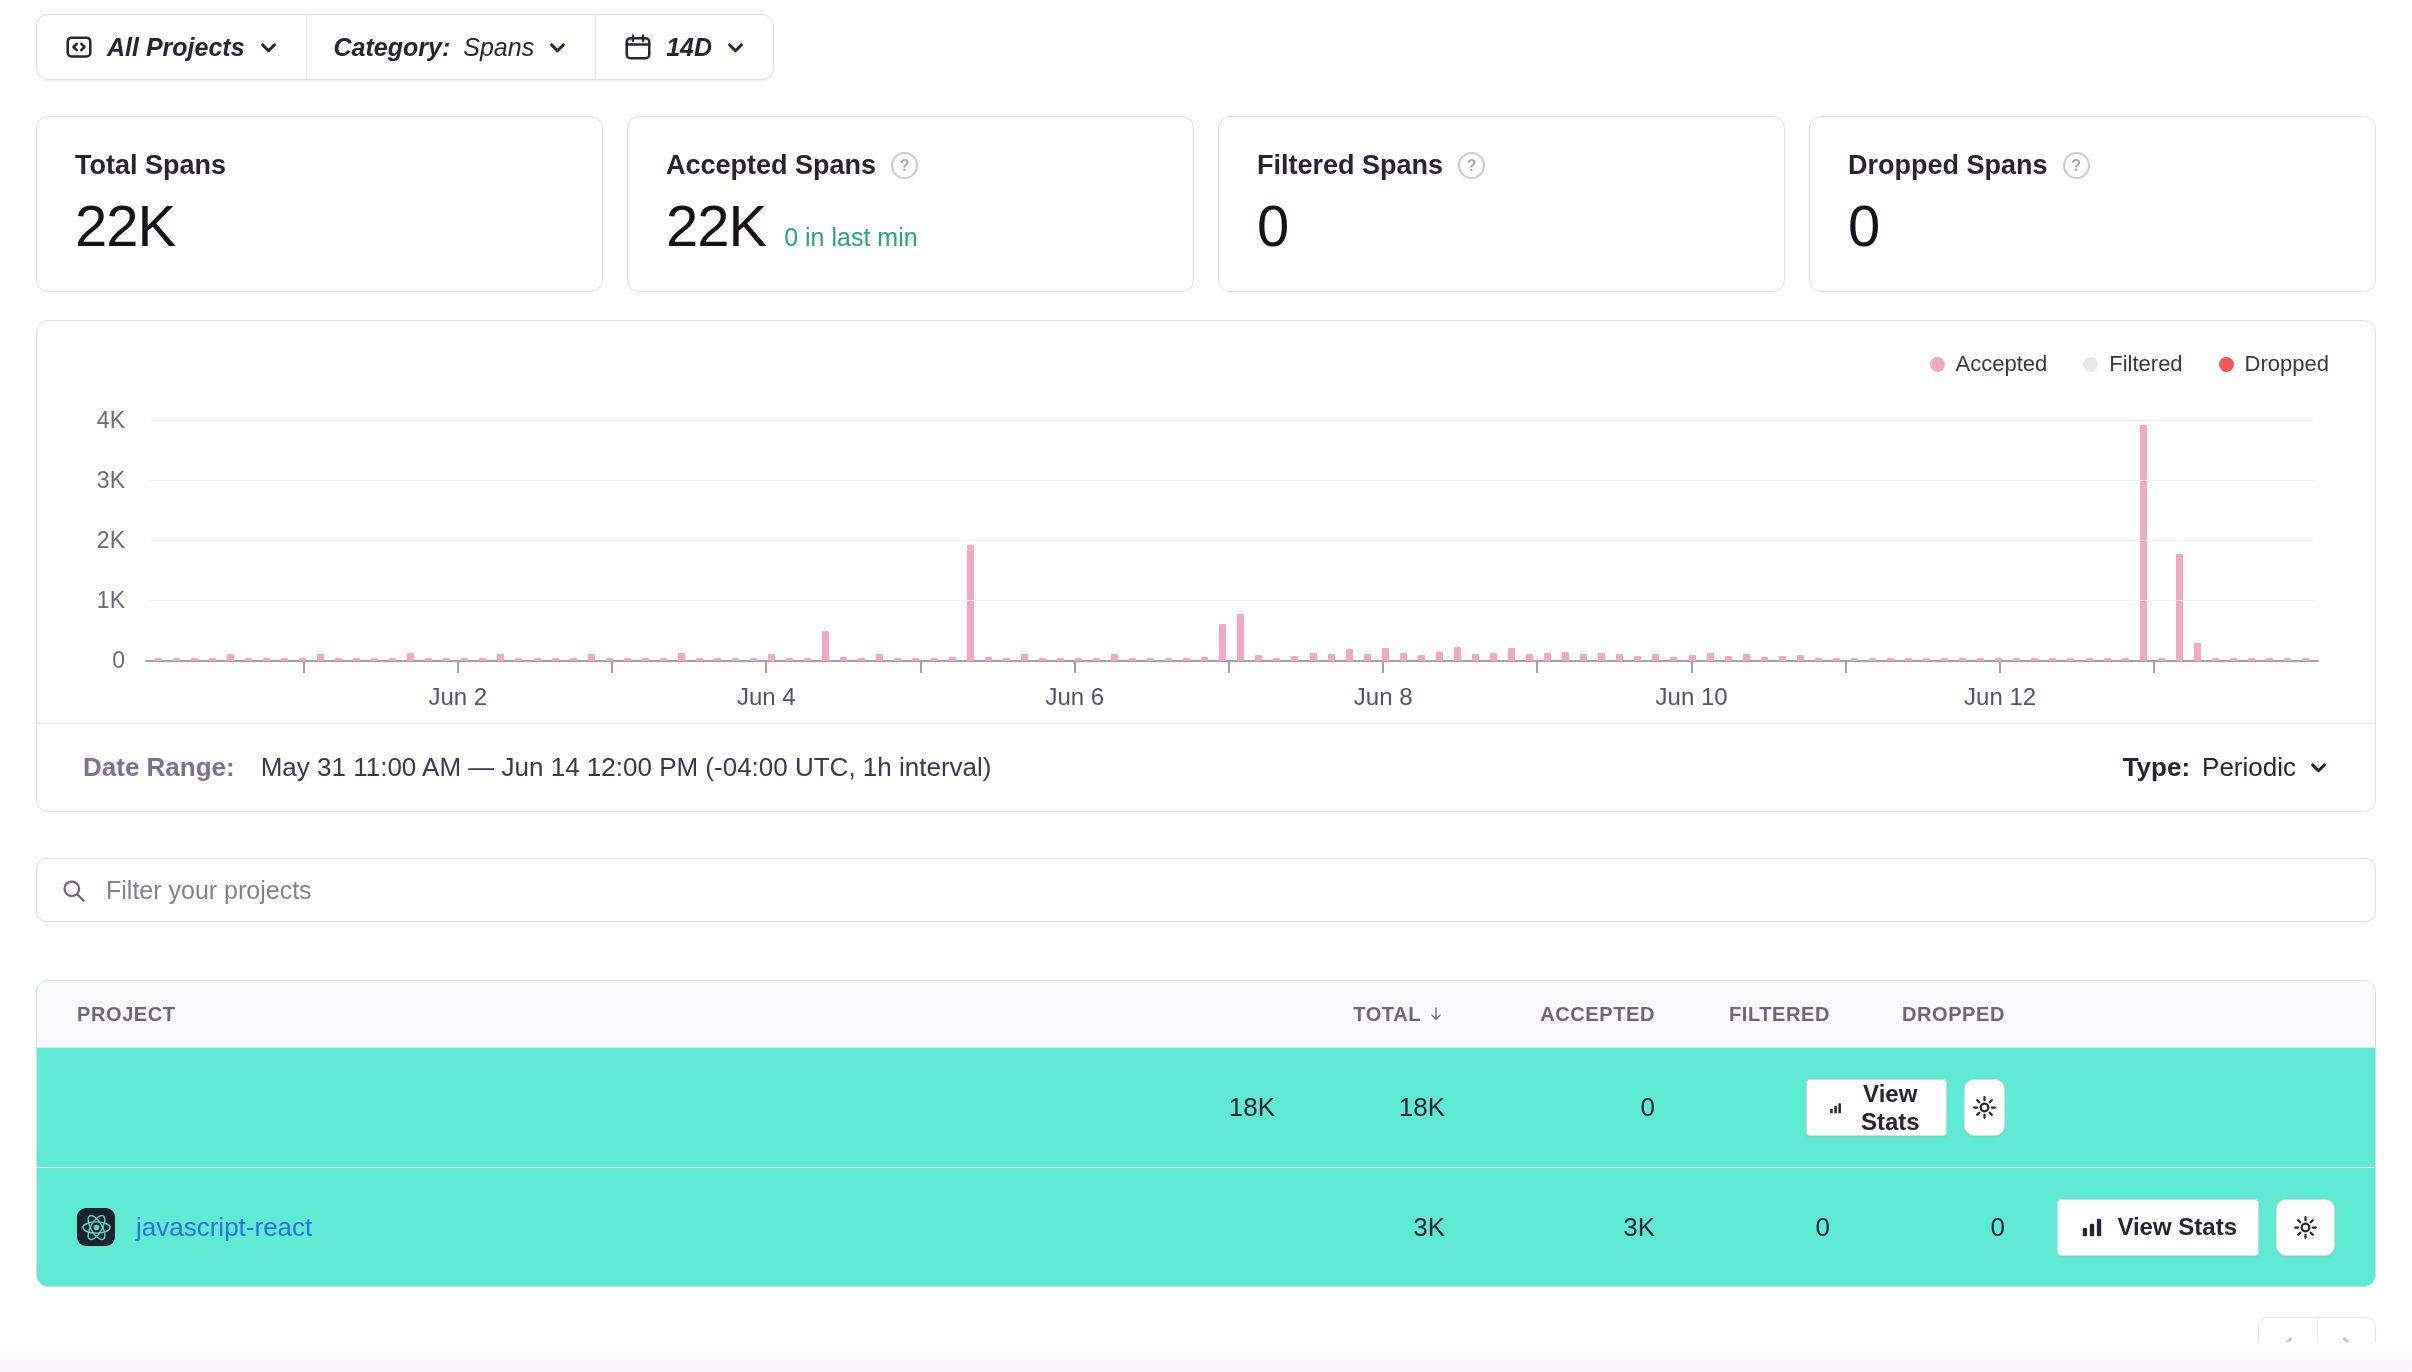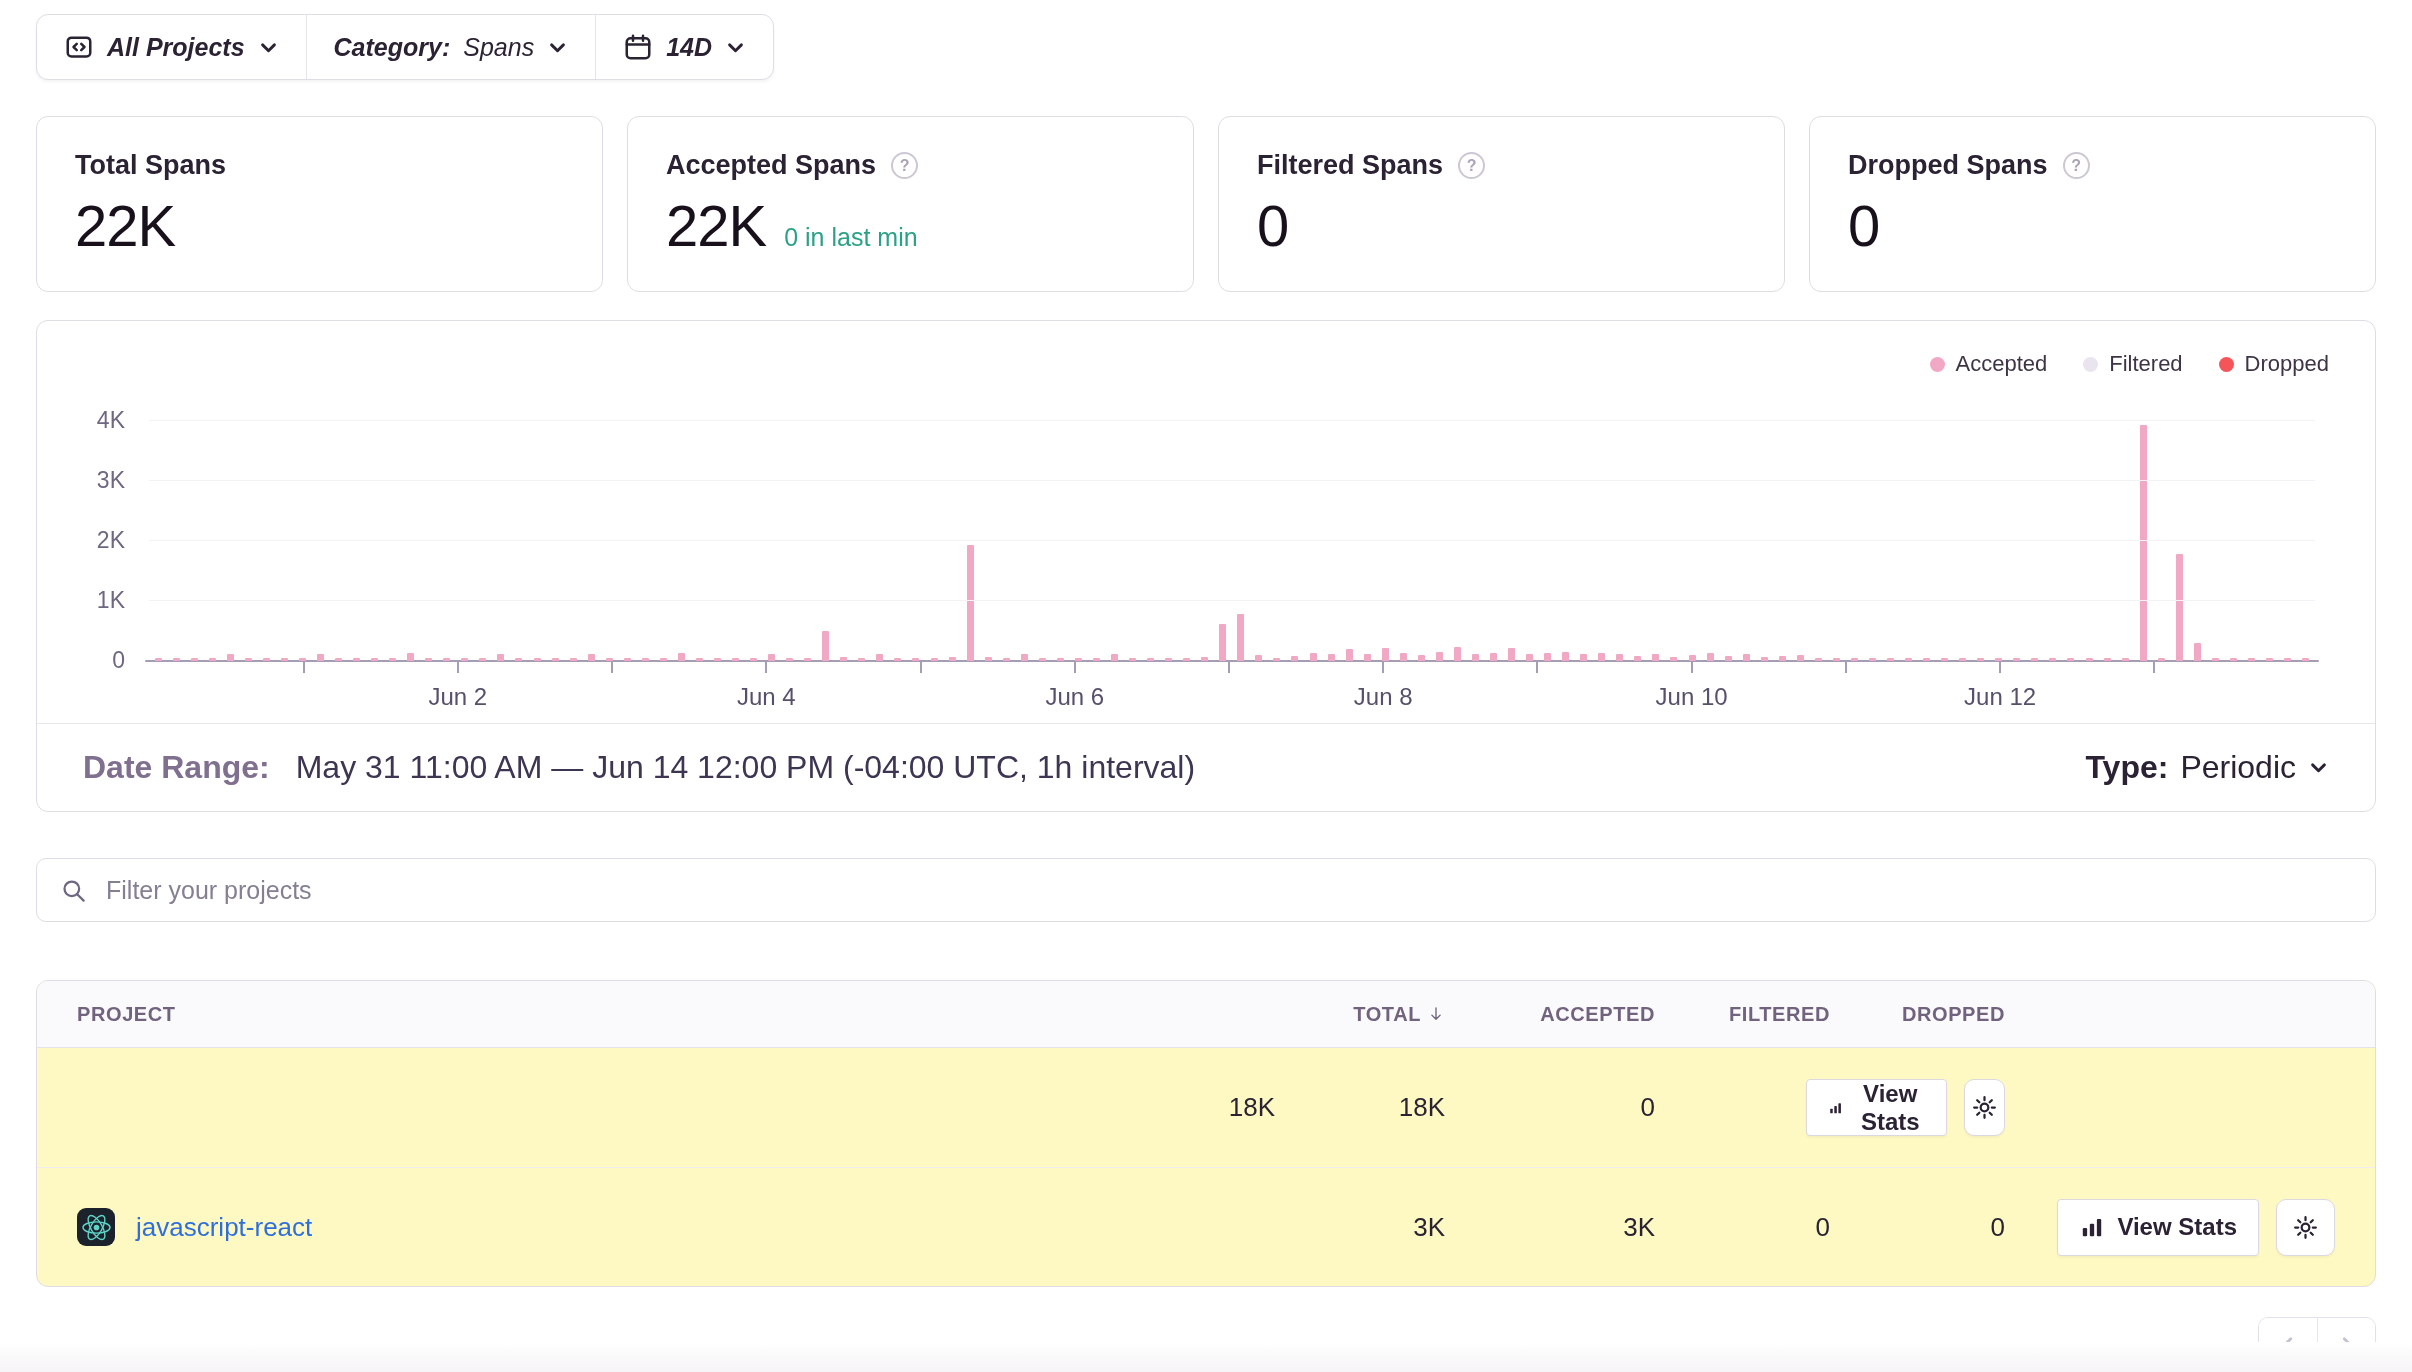--- a/index.html
+++ b/index.html
@@ -33,36 +33,36 @@
   .plot{position:relative;margin:28px 60px 0 112px;height:256px;}
   .gridline{position:absolute;left:0;right:0;height:1px;background:#f4f2f6;}
   .baseline{position:absolute;left:-4px;right:-4px;bottom:-1px;height:2px;background:#a49db5;border-radius:1px;}
   .ylabel{position:absolute;right:calc(100% + 24px);width:70px;text-align:right;font-size:23px;color:#6e6782;line-height:1;}
   .bars{position:absolute;left:0;right:0;top:0;bottom:0;display:flex;align-items:flex-end;}
   .bar-slot{flex:1;display:flex;justify-content:center;align-items:flex-end;height:100%;}
   .bar{width:7px;min-height:3px;background:#f1a8c4;border-radius:1px 1px 0 0;}
   .xaxis{position:relative;margin:0 60px 0 112px;height:62px;}
   .xtick{position:absolute;top:1px;width:2px;height:11px;background:#a49db5;transform:translateX(-50%);}
   .xlabel{position:absolute;top:22px;transform:translateX(-50%);font-size:24px;color:#57506a;white-space:nowrap;}
-  .range-strip{border-top:1px solid #e9e5ee;display:flex;justify-content:space-between;align-items:center;height:88px;padding:0 46px;font-size:32px;}
+  .range-strip{border-top:1px solid #e9e5ee;display:flex;justify-content:space-between;align-items:center;height:88px;padding:0 46px;font-size:26px;}
   .range-left{display:flex;align-items:baseline;}
   .range-label{color:#80708f;font-weight:700;margin-right:26px;}
   .range-value{color:#3d3552;}
   .type-wrap{display:flex;align-items:center;gap:12px;cursor:pointer;}
   .type-label{font-weight:700;color:#2b2233;}
   .type-value{color:#2b2233;}
 
   
   .search-bar{margin-top:46px;display:flex;align-items:center;gap:17px;height:64px;border:1px solid #e0dce5;border-radius:10px;padding:0 23px;background:#fff;}
   .search-bar svg{width:27px;height:27px;color:#6e6782;flex:0 0 auto;}
   .search-bar input{flex:1;border:none;outline:none;font-size:25px;color:#2b2233;font-family:inherit;background:transparent;}
   .search-bar input::placeholder{color:#857f92;}
 
   
-  .table-card{margin-top:58px;border:1px solid #e0dce5;border-radius:12px;overflow:hidden;background:#fef9c3;}
+  .table-card{margin-top:58px;border:1px solid #e0dce5;border-radius:12px;overflow:hidden;background:#5eead4;}
   .tgrid{display:grid;grid-template-columns:1fr 170px 210px 175px 175px 330px;align-items:center;padding:0 40px;}
   .thead{background:#faf9fb;border-bottom:1px solid #e6e2ea;height:67px;font-size:20px;font-weight:700;letter-spacing:.6px;color:#71637e;}
   .th-num{text-align:right;}
   .th-total{display:flex;align-items:center;justify-content:flex-end;gap:6px;cursor:pointer;}
   .sort-arrow{width:18px;height:18px;}
   .trow{height:119px;}
   .trow + .trow{border-top:1px solid #f0edf2;}
   .pcell{display:flex;align-items:center;gap:21px;}
   .picon{width:38px;height:38px;border-radius:9px;display:flex;align-items:center;justify-content:center;flex:0 0 auto;}
   .pi-ex{background:#0c0c0d;color:#fff;font-size:19px;font-weight:700;letter-spacing:.5px;}

